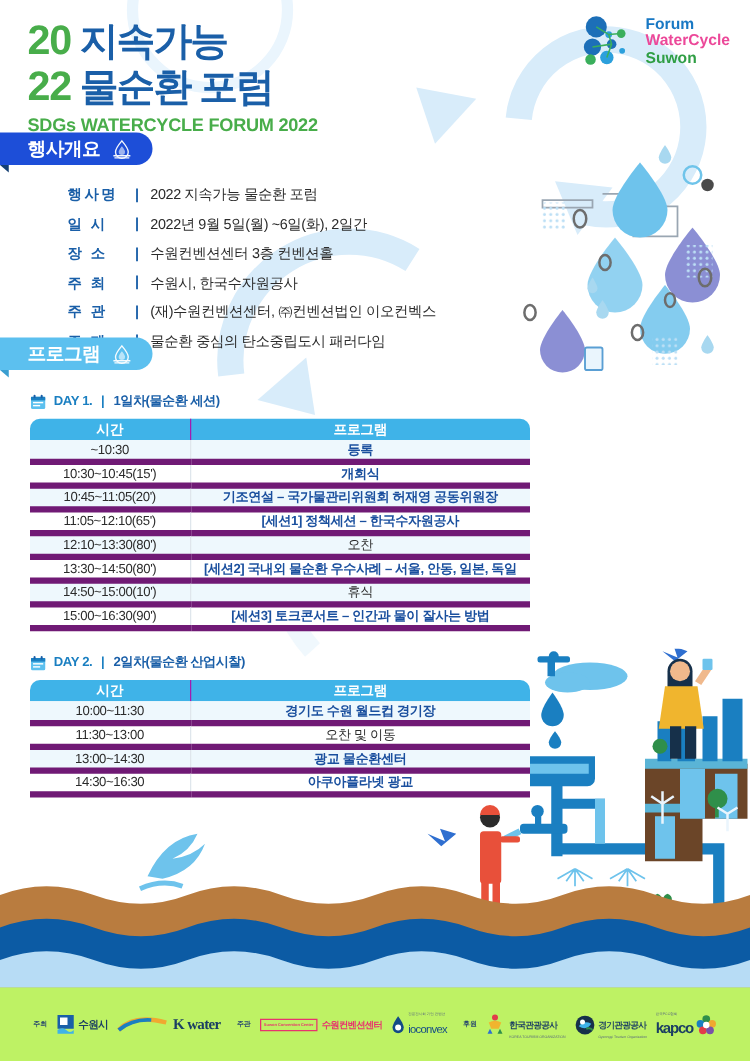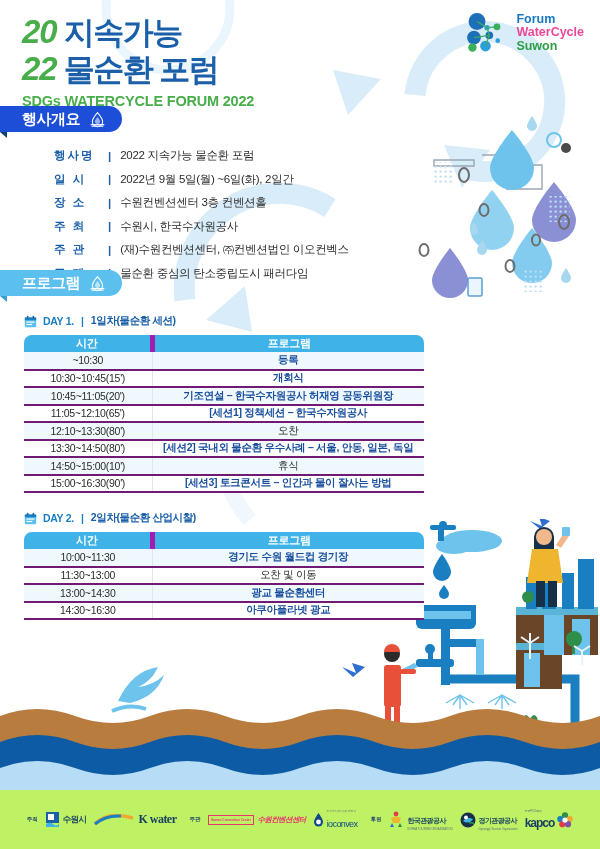--- a/index.html
+++ b/index.html
@@ -18,21 +18,21 @@
   
   .sdgs-logo { position: absolute; top: 10px; right: 16px; display: flex; align-items: center; gap: 6px; z-index: 5; }
   .sdgs-mark { width: 46px; height: 46px; }
   .sdgs-text { line-height: 1.08; font-weight: bold; font-size: 12.5px; color: #1878c4; }
   .sdgs-text .l2 { color: #ec4899; }
   .sdgs-text .l3 { color: #2f9e44; }
 
   
   .title-block { position: absolute; top: 14px; left: 22px; z-index: 4; }
   .t-row { display: flex; align-items: baseline; gap: 7px; }
-  .t-year { font-size: 33px; font-weight: bold; color: #48ad4a; letter-spacing: -1px; line-height: 1.12; font-style: italic; }
+  .t-year { font-size: 33px; font-weight: bold; color: #48ad4a; letter-spacing: -1px; line-height: 1.12; }
   .t-kor { font-size: 31px; font-weight: bold; color: #1a5fa8; letter-spacing: -1.5px; line-height: 1.12; }
   .t-sub { margin-top: 5px; font-size: 14.5px; font-weight: bold; color: #48ad4a; letter-spacing: -0.2px; }
 
   
   .badge {
     position: relative; display: inline-flex; align-items: center; gap: 9px;
     height: 26px; padding: 0 16px 0 22px;
     border-radius: 0 14px 14px 0;
     color: #fff; font-weight: bold; font-size: 15px; letter-spacing: -0.5px;
   }
@@ -66,26 +66,26 @@
   .day-title { font-size: 10.5px; font-weight: bold; color: #1a5fa8; letter-spacing: -0.4px; }
 
   table.sched {
     margin-left: 24px; width: 400px; border-collapse: collapse;
     font-size: 10.5px; table-layout: fixed;
   }
   table.sched thead th {
     background: #3fb3e8; color: #fff; font-weight: bold; font-size: 11px;
     height: 17px; letter-spacing: -0.3px;
   }
-  table.sched thead th:first-child { border-top-left-radius: 8px; border-right: 5px solid #a21caf; text-align: center; }
+  table.sched thead th:first-child { border-top-left-radius: 8px; border-right: 1px solid #a21caf; text-align: center; }
   table.sched thead th:last-child { border-top-right-radius: 8px; }
   table.sched col.c-time { width: 128px; }
   table.sched td {
     height: 17.5px; text-align: center; letter-spacing: -0.3px;
-    border-bottom: 2px solid #701a75; color: #2b2b2b;
+    border-bottom: 5px solid #701a75; color: #2b2b2b;
   }
   table.sched td.time { border-right: 1px solid #dfe6ec; color: #2b2b2b; }
   table.sched tr:nth-child(odd) td { background: #eef8fd; }
   table.sched tr:nth-child(even) td { background: #ffffff; }
   table.sched td.prog.hl { color: #1a4f9e; font-weight: bold; }
 
   
   .waves { position: absolute; left: 0; bottom: 59px; width: 600px; height: 90px; z-index: 3; }
 
   
@@ -100,21 +100,21 @@
   .f-name { font-size: 8.5px; font-weight: bold; color: #1b3f63; letter-spacing: -0.6px; white-space: nowrap; }
   .f-name.sm { font-size: 7px; }
   .f-sub { font-size: 2.8px; color: #5a6b7d; letter-spacing: 0; white-space: nowrap; display: block; }
   .f-kwater { font-size: 12px; font-weight: bold; color: #1b3f63; letter-spacing: -0.5px; font-family: "Liberation Serif", serif; }
   .f-ioconvex { font-size: 9px; font-weight: normal; color: #134a86; letter-spacing: -0.6px; }
   .f-kapco { font-size: 12px; font-weight: bold; color: #1b3f63; letter-spacing: -1px; }
   .f-scc {
     border: 1px solid #e8336e; color: #e8336e; font-size: 3.2px; line-height: 1.25;
     padding: 2px 2.5px; font-weight: bold; text-align: left;
   }
-  .f-scc-name { font-size: 7.5px; font-weight: bold; color: #e8336e; letter-spacing: -0.6px; font-style: italic; }
+  .f-scc-name { font-size: 7.5px; font-weight: bold; color: #e8336e; letter-spacing: -0.6px; }
 </style>
 </head>
 <body>
 
 <div class="poster">
 
   <svg class="bg-deco" width="600" height="849" viewBox="0 0 600 849">
 
     <path d="M415 95 A70 70 0 1 1 470 170" fill="none" stroke="#d8ecfa" stroke-width="21"></path>
     <polygon points="333,70 381,79 348,115" fill="#d8ecfa"></polygon>
@@ -280,21 +280,21 @@
         <tr>
           <td class="time">~10:30</td>
           <td class="prog hl">등록</td>
         </tr>
         <tr>
           <td class="time">10:30~10:45(15')</td>
           <td class="prog hl">개회식</td>
         </tr>
         <tr>
           <td class="time">10:45~11:05(20')</td>
-          <td class="prog hl">기조연설 – 한국수자원공사 허재영 공동위원장</td>
+          <td class="prog hl">기조연설 – 국가물관리위원회 허재영 공동위원장</td>
         </tr>
         <tr>
           <td class="time">11:05~12:10(65')</td>
           <td class="prog hl">[세션1] 정책세션 – 한국수자원공사</td>
         </tr>
         <tr>
           <td class="time">12:10~13:30(80')</td>
           <td class="prog">오찬</td>
         </tr>
         <tr>

